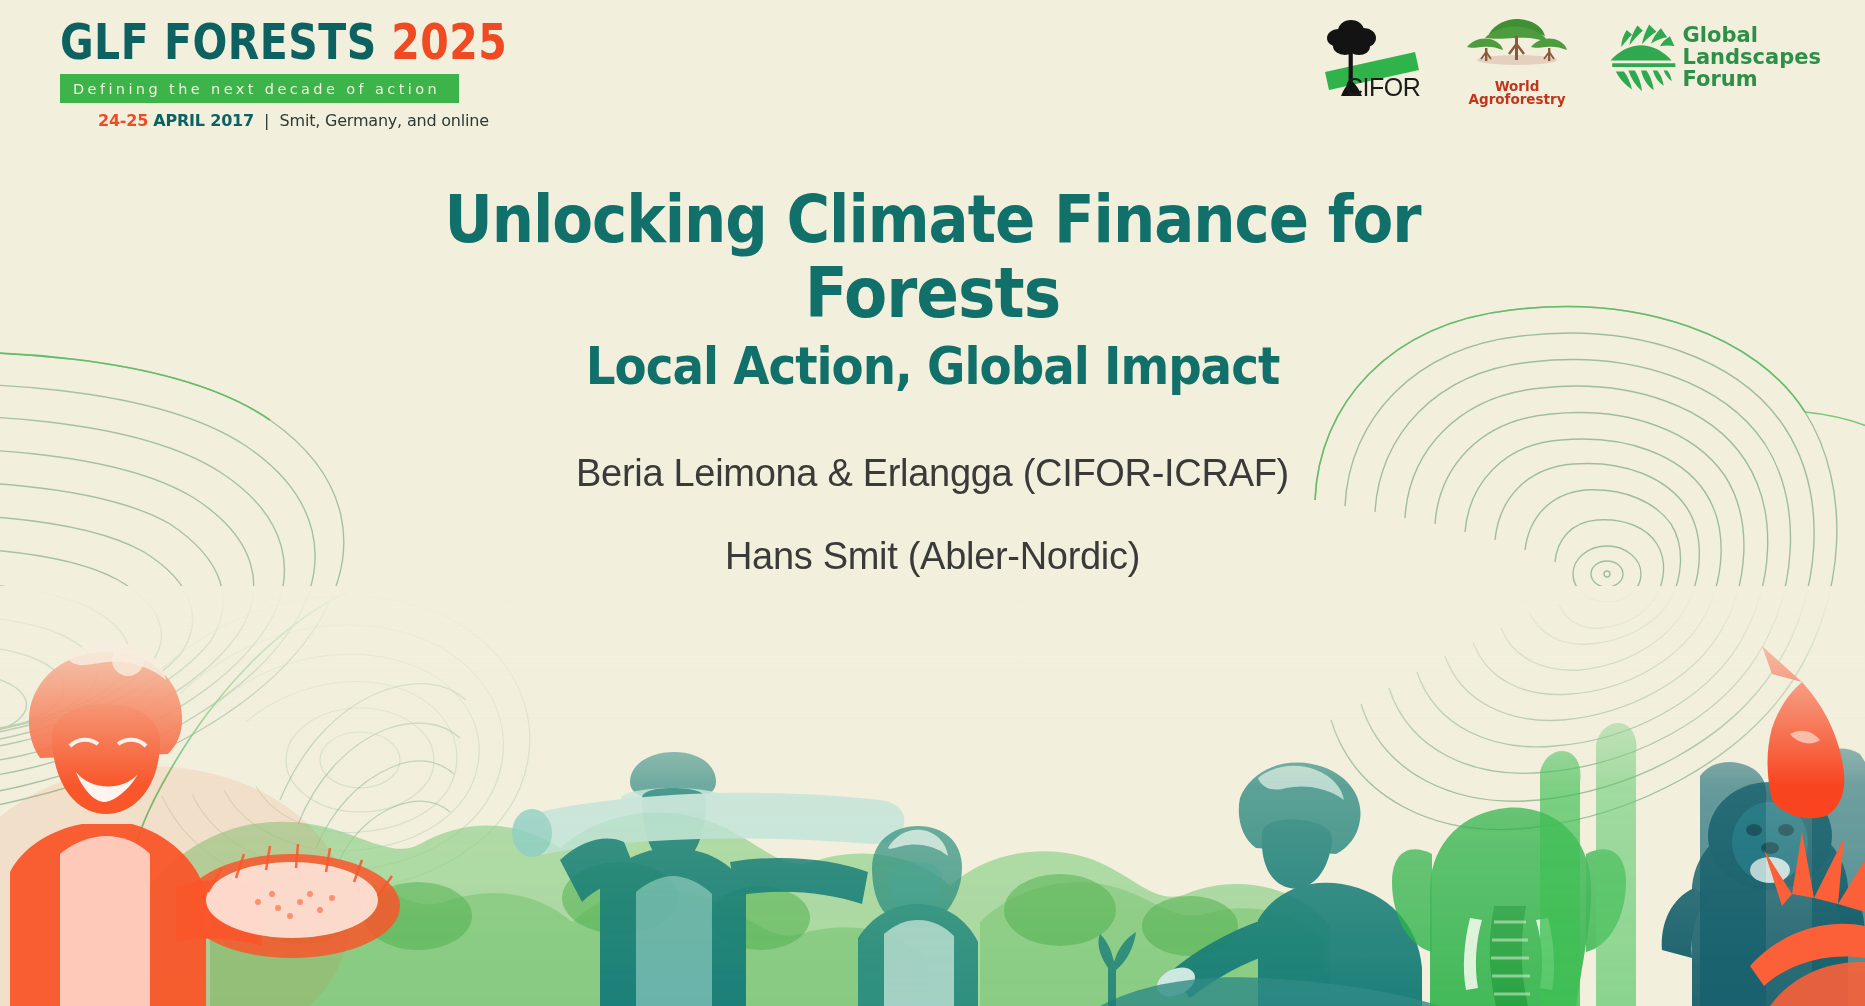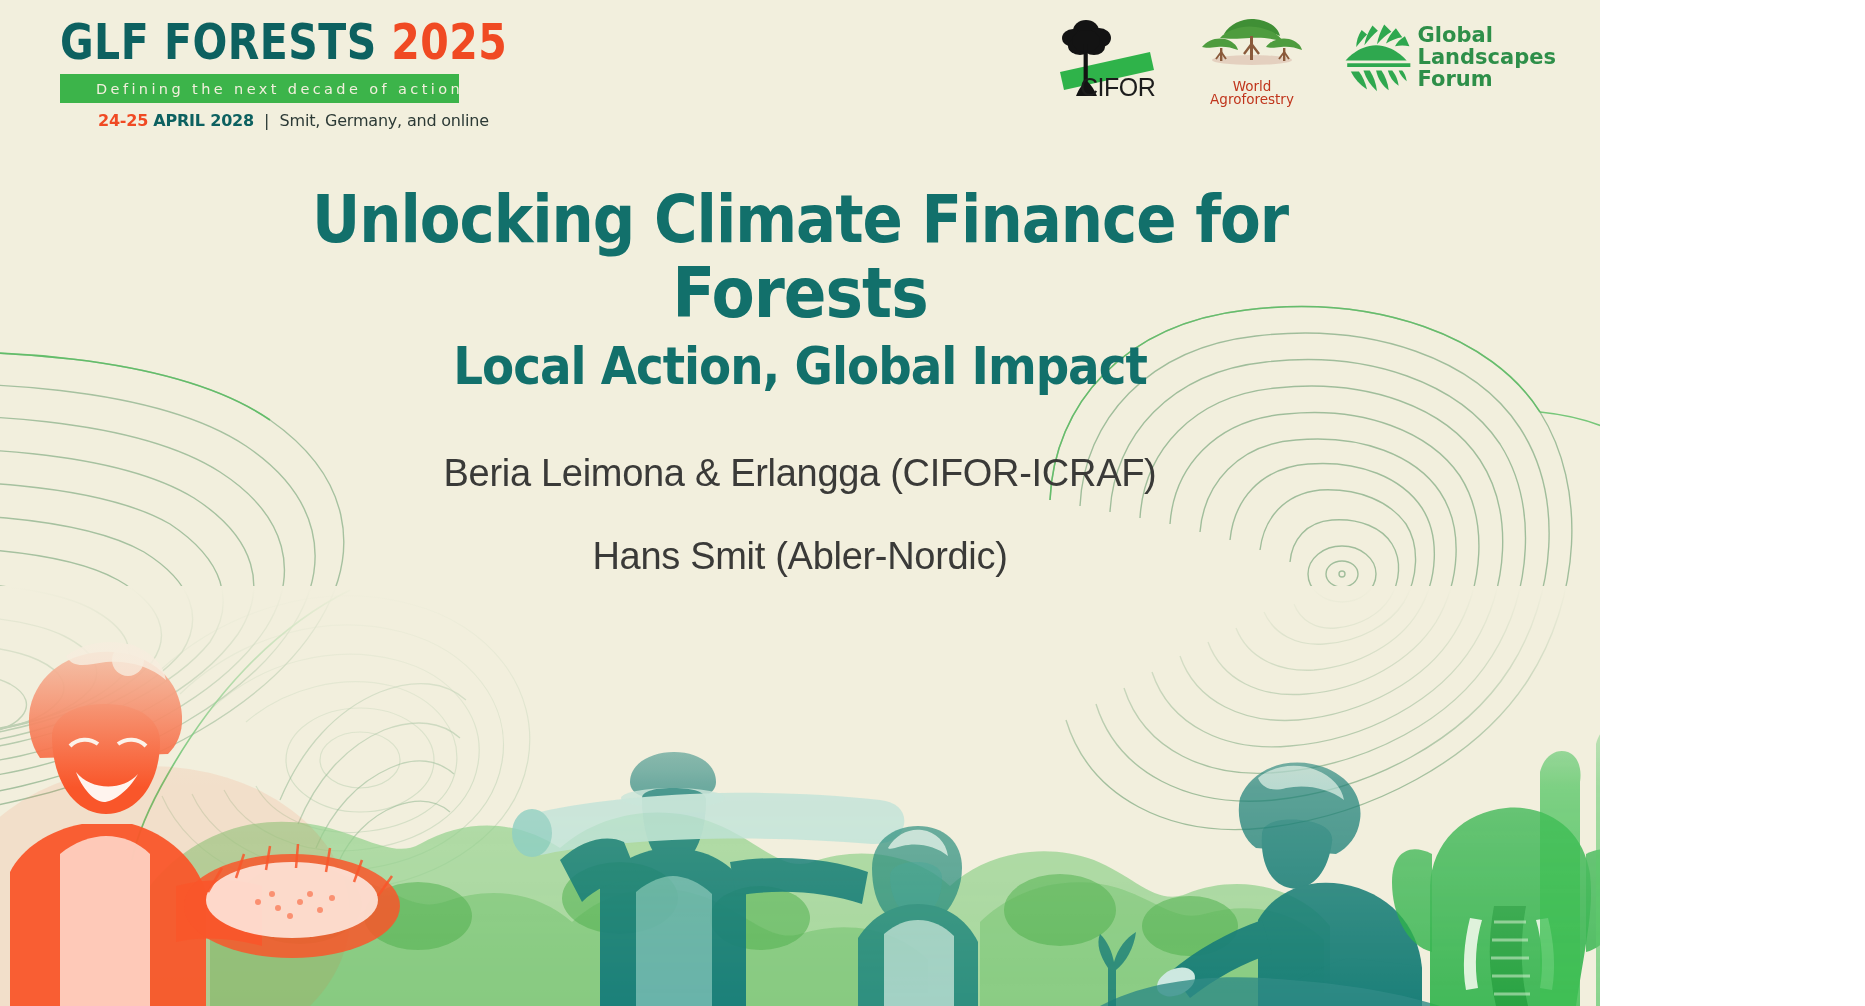--- a/index.html
+++ b/index.html
@@ -5,21 +5,21 @@
 <style>
   html, body {
     margin: 0;
     padding: 0;
     background: #ffffff;
   }
   * { box-sizing: border-box; }
 
   .slide {
     position: relative;
-    width: 1600px;
+    width: 1865px;
     height: 1006px;
     overflow: hidden;
     background: #f2efdd;
     font-family: "Liberation Sans", sans-serif;
   }
 
   
   .topo {
     position: absolute;
     pointer-events: none;
@@ -57,21 +57,21 @@
   .glf-wordmark .wm-teal   { color: #0d6160; }
   .glf-wordmark .wm-orange { color: #f04a23; }
 
   .glf-tagbar {
     margin-top: 7px;
     background: #3cb44a;
     width: 399px;
     height: 29px;
     display: flex;
     align-items: center;
-    padding-left: 36px;
+    padding-left: 13px;
   }
   .glf-tagbar span {
     color: #f2efdd;
     font-size: 14.5px;
     letter-spacing: 3.4px;
     font-weight: 400;
     white-space: nowrap;
     font-family: "DejaVu Sans", sans-serif;
   }
 
@@ -109,21 +109,21 @@
     line-height: 1;
   }
 
   .logo-wa { width: 104px; height: 92px; }
   .logo-wa .wa-label {
     position: absolute;
     left: 0; bottom: 0;
     width: 104px;
     text-align: center;
     color: #c0351c;
-    font-weight: 400;
+    font-weight: 700;
     font-size: 13.5px;
     line-height: 13px;
     font-family: "DejaVu Sans", sans-serif;
   }
 
   .logo-glf { width: 216px; height: 86px; display: flex; align-items: center; }
   .logo-glf .glf-text {
     color: #2e8f49;
     font-weight: 700;
     font-size: 21px;
@@ -260,21 +260,21 @@
     <div class="glf-lockup">
       <div class="glf-wordmark">
         <span class="wm-teal">GLF FORESTS</span>
         <span class="wm-orange">2025</span>
       </div>
       <div class="glf-tagbar">
         <span>Defining the next decade of action</span>
       </div>
       <div class="glf-dateline">
         <span class="dl-date">24-25</span>
-        <span class="dl-month">APRIL 2028</span>
+        <span class="dl-month">APRIL 2017</span>
         <span class="dl-sep">|</span>
         <span class="dl-place">Smit, Germany, and online</span>
       </div>
     </div>
 
     <div class="logos">
 
       <div class="logo logo-cifor">
         <svg width="118" height="88" viewBox="0 0 118 88">
           <path d="M14 58 L104 38 L108 56 L18 76 Z" fill="#2fb34a"></path>

